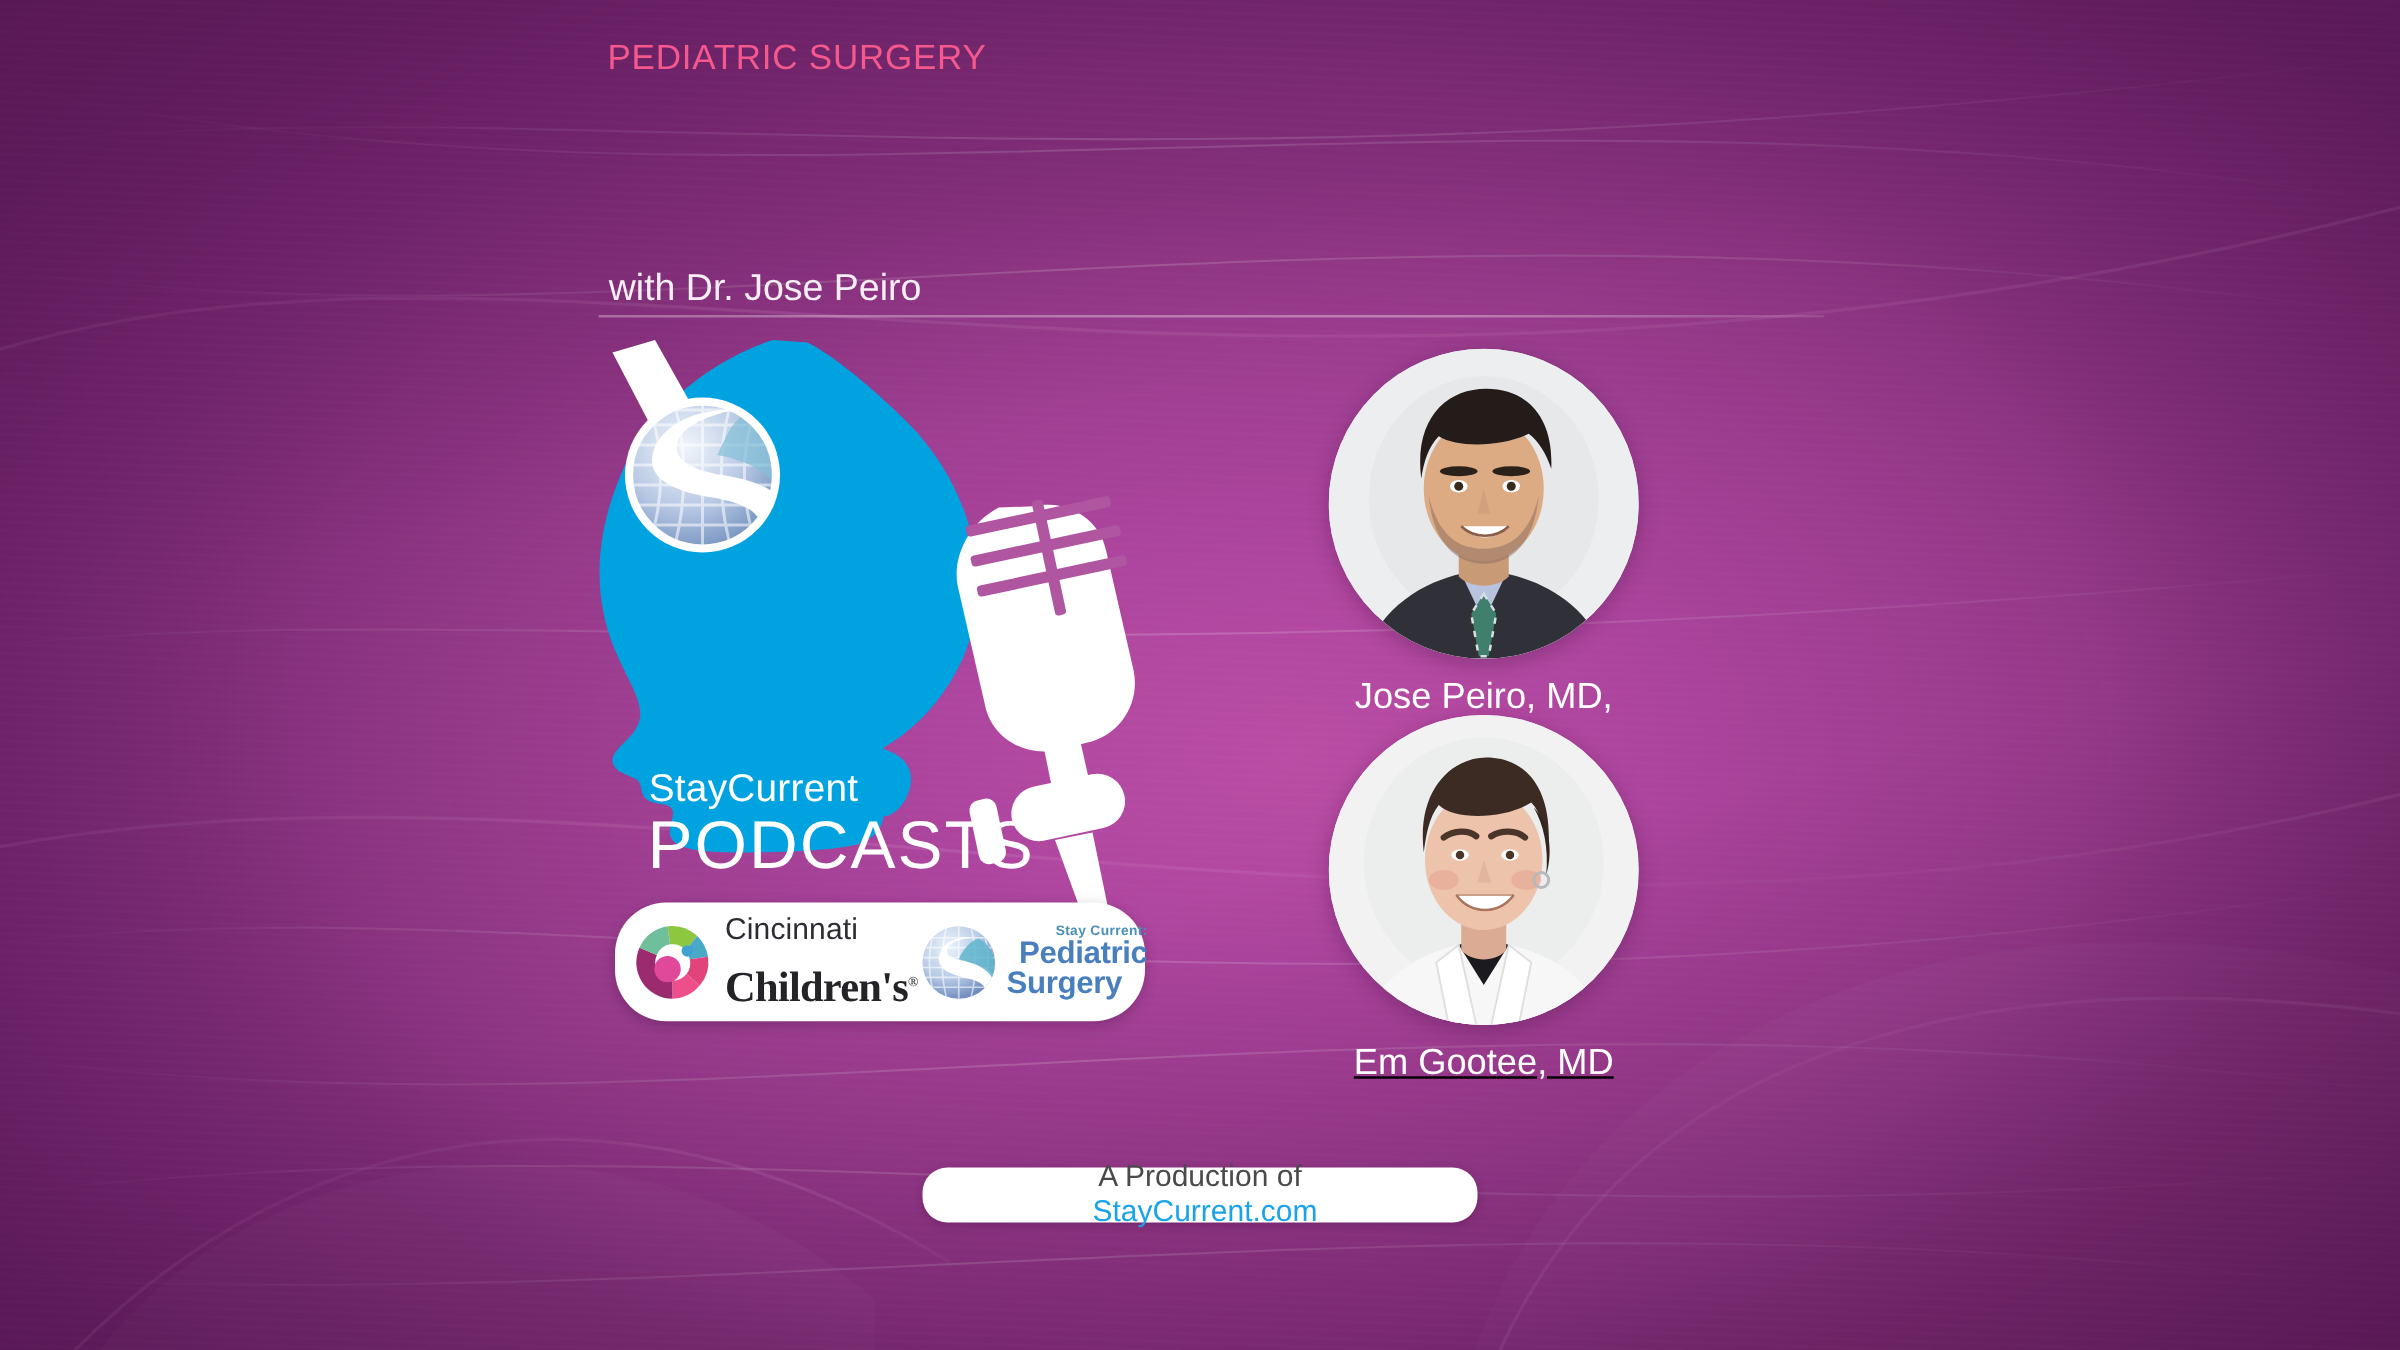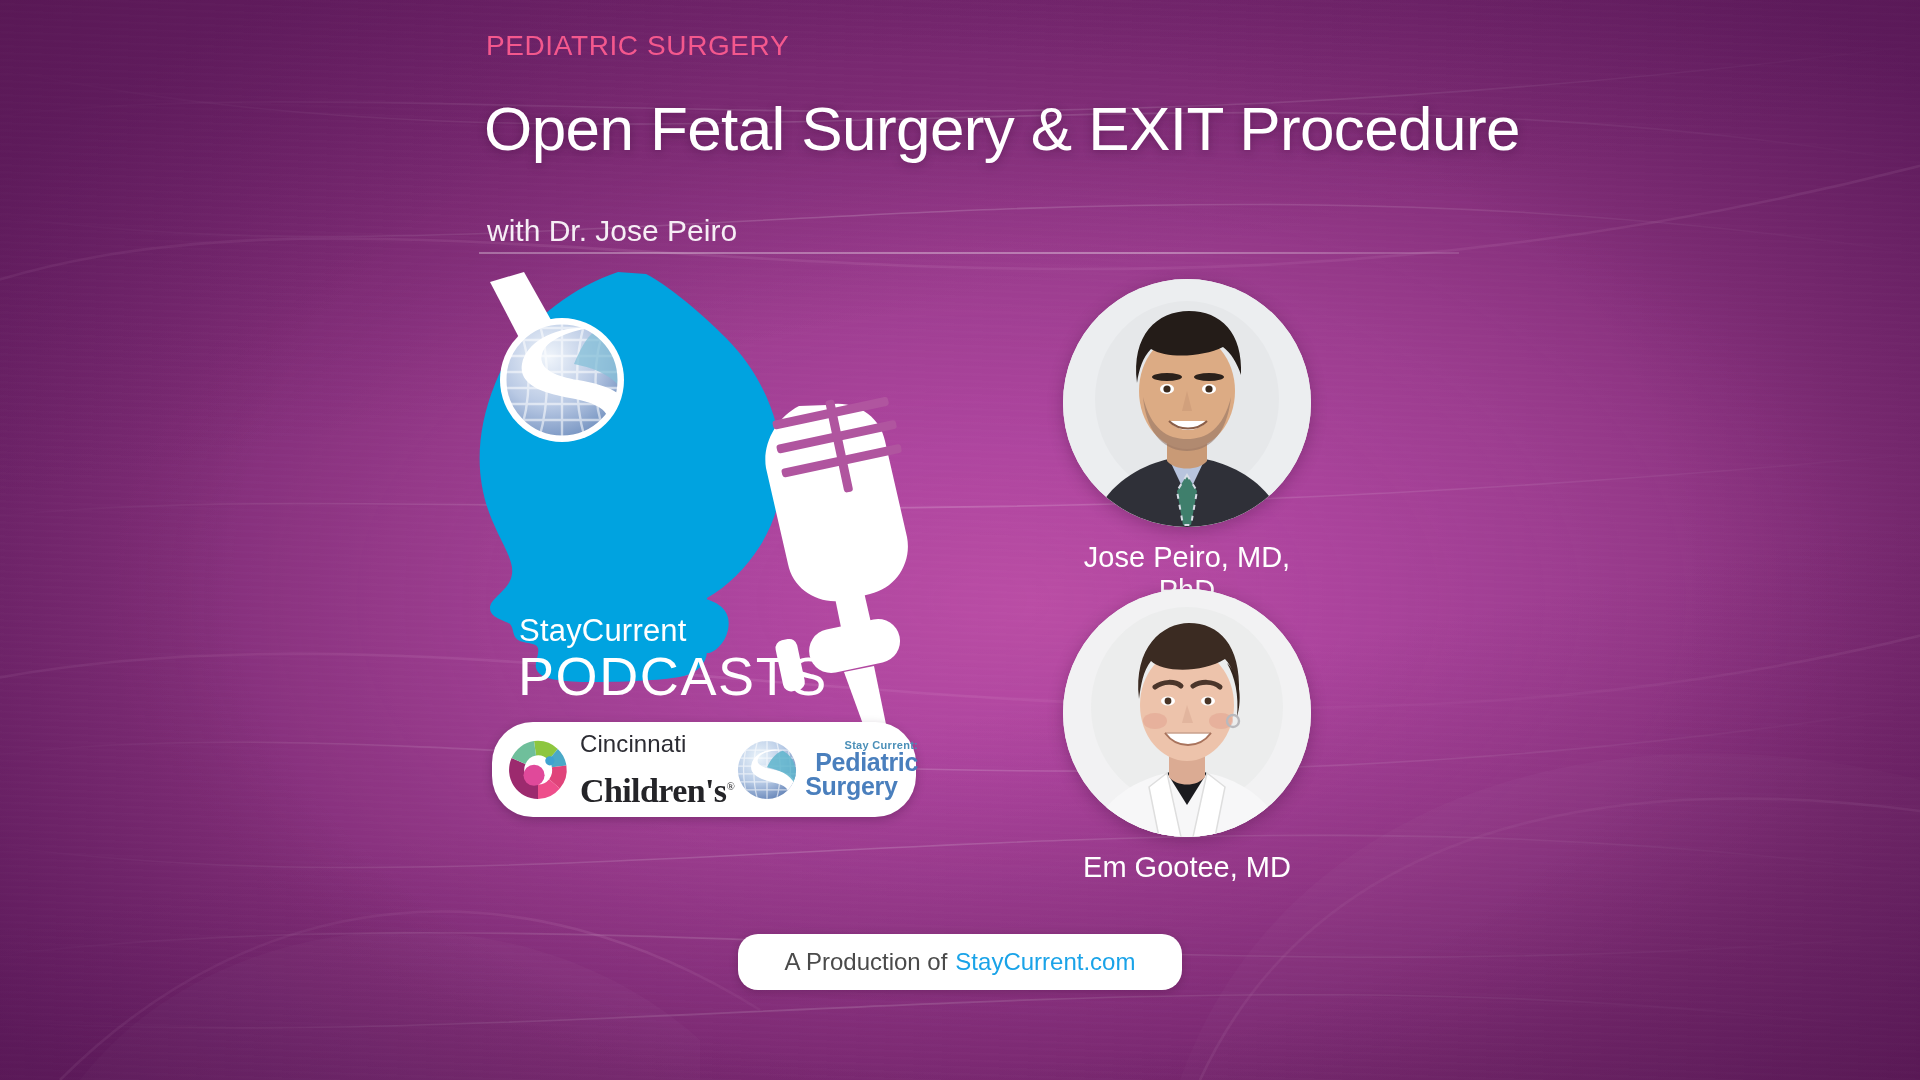--- a/index.html
+++ b/index.html
@@ -59,26 +59,26 @@
   .ps-a{font-size:25px;color:#4a7fbd;font-weight:700;letter-spacing:-.3px;line-height:.95;margin-left:10px;}
   .ps-b{font-size:25px;color:#4a7fbd;font-weight:700;letter-spacing:-.3px;line-height:.95;}
 
   
   .spk{position:absolute;}
   .spk .ring{width:248px;height:248px;border-radius:50%;overflow:hidden;background:#e9eaec;
     box-shadow:0 4px 16px rgba(45,6,42,.28);}
   .spk .ring svg{display:block;}
   .spk .nm{margin-top:14px;text-align:center;font-size:29px;color:#ffffff;font-weight:400;width:248px;}
   #spk1{left:1063px;top:279px;}
-  #spk2{left:1063px;top:589px;}
-
-  
-  .prod{position:absolute;left:738px;top:934px;width:444px;height:56px;background:#ffffff;
+  #spk2{left:1063px;top:572px;text-decoration:underline;}
+
+  
+  .prod{position:absolute;left:738px;top:934px;width:444px;height:44px;background:#ffffff;
     border-radius:20px;display:flex;align-items:center;justify-content:center;
-    box-shadow:0 2px 8px rgba(40,5,38,.22);}
+    box-shadow:0 2px 8px rgba(40,5,38,.22);flex-direction:column;}
   .prod .t1{font-size:24px;color:#4a4a4a;font-weight:400;}
   .prod .t2{font-size:24px;color:#1aa3e8;font-weight:400;margin-left:8px;}
 </style>
 </head>
 <body>
 
 <div id="stage">
 
   <div class="bg-base"></div>
   <div class="wisps">
@@ -120,21 +120,20 @@
         <path d="M1180 1080 C 1280 800, 1600 700, 1920 780 L1920 1080 Z"></path>
         <path d="M80 1080 C 220 900, 520 880, 700 1040 L700 1080 Z"></path>
       </g>
     </svg>
   </div>
   <div class="bg-tint"></div>
   <div class="sheen"></div>
   <div class="bg-vig"></div>
 
   <div class="eyebrow">PEDIATRIC SURGERY</div>
-  <div class="title">Open Fetal Surgery &amp; EXIT Procedure</div>
   <div class="subtitle">with Dr. Jose Peiro</div>
   <div class="rule"></div>
 
   <div class="art">
     <svg width="470" height="460" viewBox="0 0 470 460" aria-hidden="true">
       <defs>
         <radialGradient id="globeG" cx="38%" cy="30%" r="78%">
           <stop offset="0%" stop-color="#f0f5fb"></stop>
           <stop offset="55%" stop-color="#b9c9e4"></stop>
           <stop offset="100%" stop-color="#6f8ebd"></stop>

